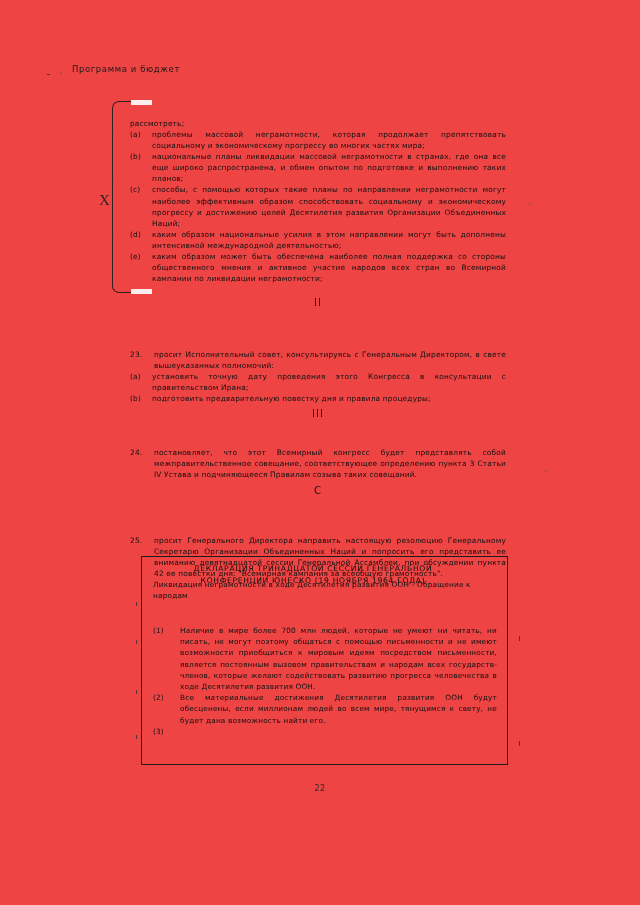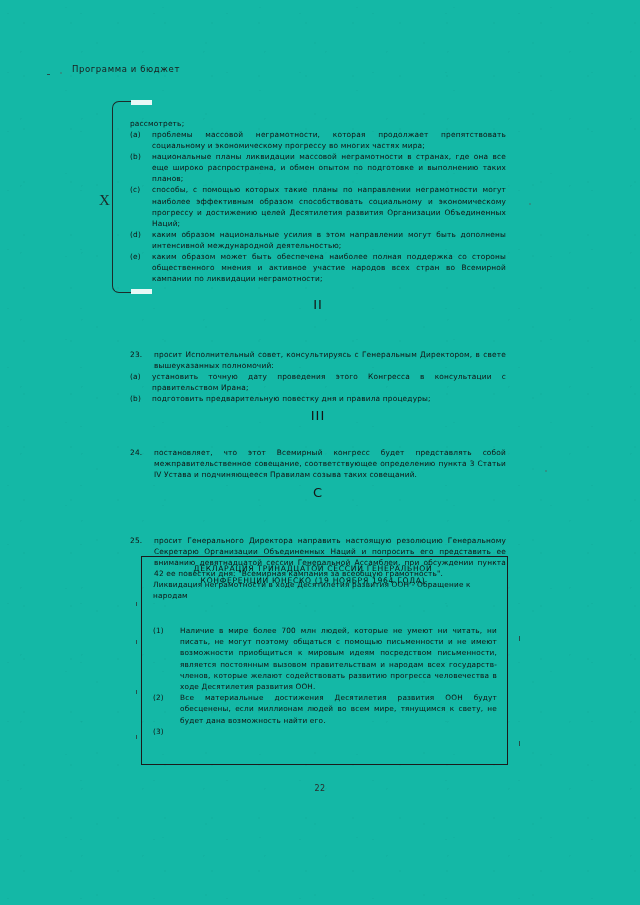--- a/index.html
+++ b/index.html
@@ -7,21 +7,21 @@
     width:640px;height:905px;
     background:#ffffff;
     font-family:"Liberation Serif", serif;
     color:#0a0a0a;
     position:relative;
     overflow:hidden;
   }
   
   .page{
     position:absolute;inset:0;
-    background:#14b8a6;
+    background:#ef4444;
   }
   .scan-noise{
     position:absolute;inset:0;
     pointer-events:none;
     background-image:
       radial-gradient(circle at 11% 23%, rgba(0,0,0,.035) 0 1px, transparent 1px),
       radial-gradient(circle at 68% 9%, rgba(0,0,0,.03) 0 1px, transparent 1px),
       radial-gradient(circle at 34% 77%, rgba(0,0,0,.03) 0 1px, transparent 1px),
       radial-gradient(circle at 89% 61%, rgba(0,0,0,.028) 0 1px, transparent 1px),
       radial-gradient(circle at 51% 44%, rgba(0,0,0,.025) 0 1px, transparent 1px);
@@ -62,21 +62,21 @@
     position:absolute;left:0;top:0;
     width:20px;
   }
   .li.num{padding-left:24px;}
   .li.num > .mk{width:22px;}
 
   .sect-mark{
     position:absolute;
     left:130px;width:376px;
     text-align:center;
-    font-size:13px;
+    font-size:10px;
     letter-spacing:1px;
     font-family:"DejaVu Sans", sans-serif;
     color:#141414;
     filter:blur(.25px);
   }
 
   
   .bracket{
     position:absolute;
     border-left:1.4px solid #1d1d1d;

